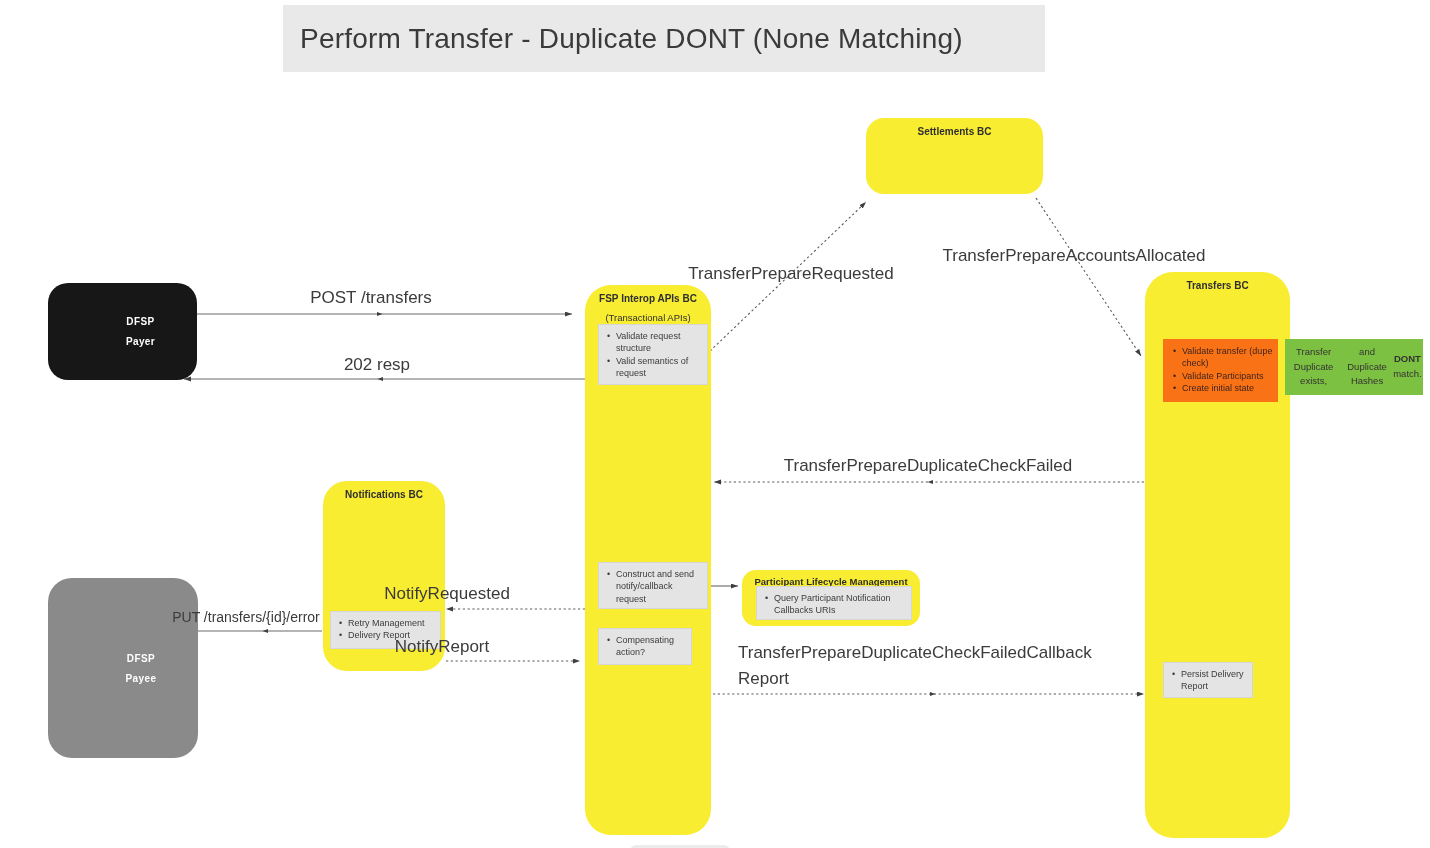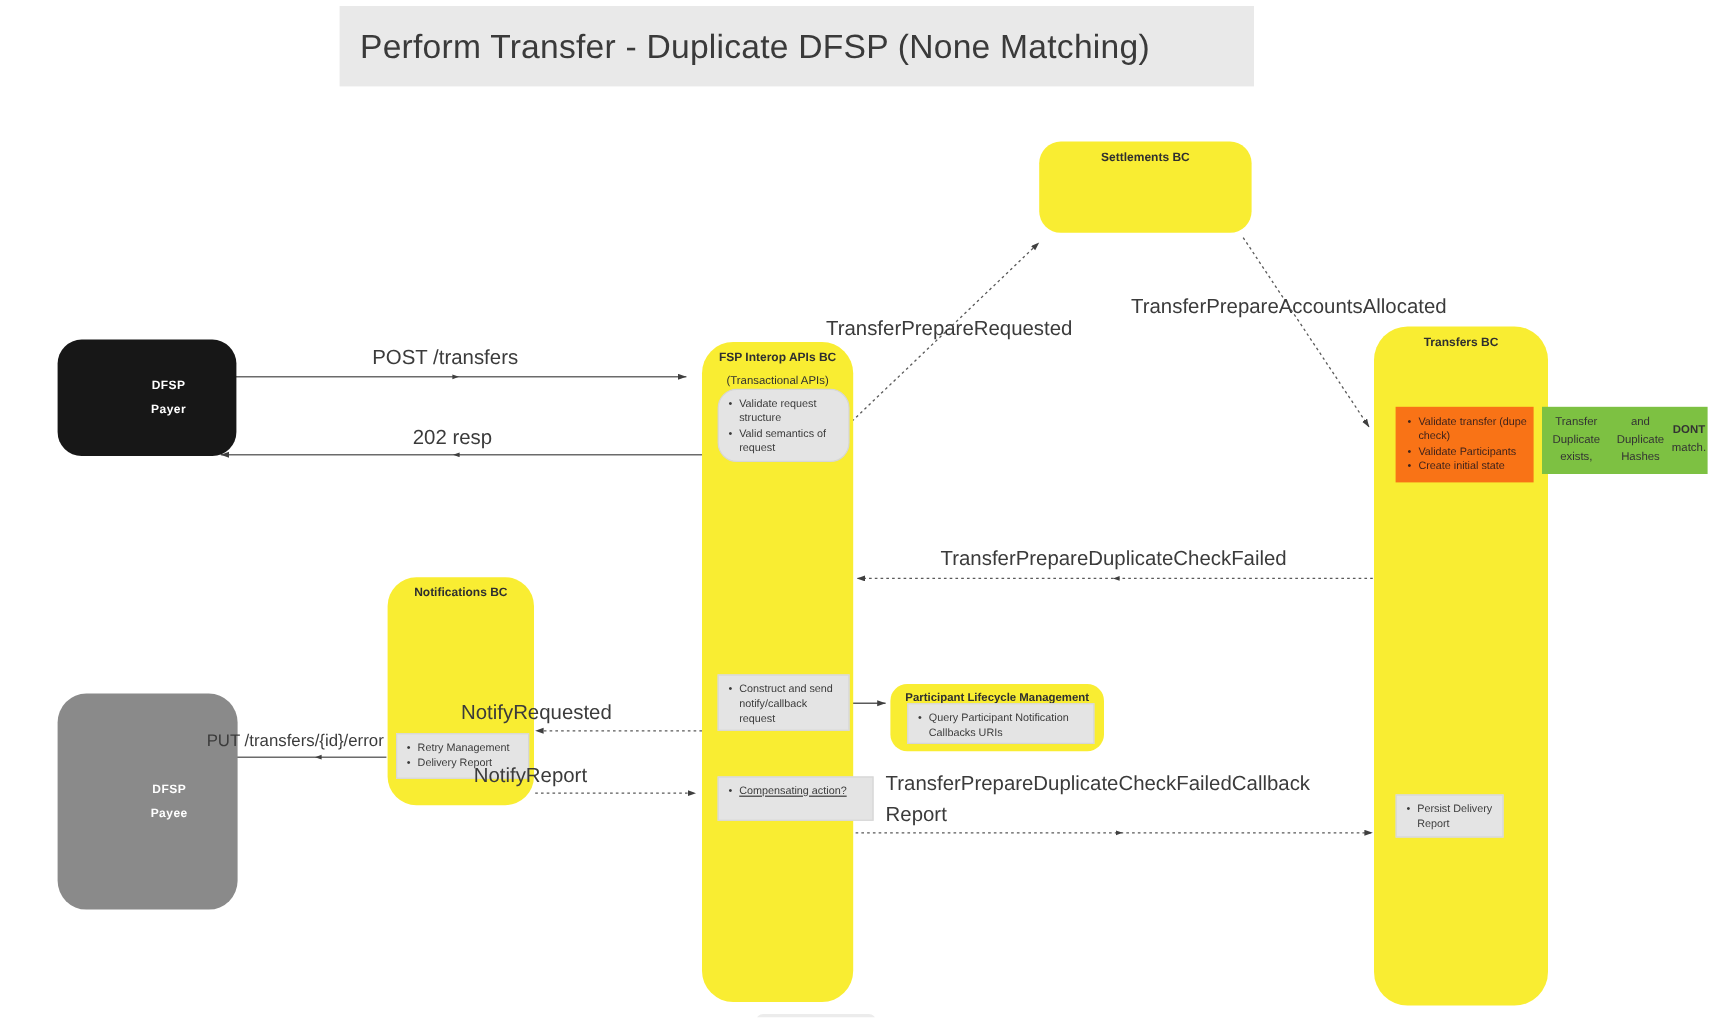--- a/index.html
+++ b/index.html
@@ -46,21 +46,21 @@
   svg.wires{position:absolute;left:0;top:0;width:1430px;height:848px;pointer-events:none;}
   .cutoff{position:absolute;left:630px;top:845px;width:100px;height:12px;background:#ececec;
           border-radius:6px 6px 0 0;}
 </style>
 </head>
 <body>
 
 <div id="canvas">
 
   <div class="banner">
-    <h1>Perform Transfer - Duplicate DFSP (None Matching)</h1>
+    <h1>Perform Transfer - Duplicate DONT (None Matching)</h1>
   </div>
 
   <svg class="wires" viewBox="0 0 1430 848">
     <defs>
       <marker id="arr" markerWidth="8" markerHeight="6" refX="7" refY="2.5" orient="auto" markerUnits="userSpaceOnUse">
         <path d="M0,0 L7,2.5 L0,5 Z" fill="#3f3f3f"></path>
       </marker>
       <marker id="arrS" markerWidth="8" markerHeight="6" refX="7" refY="2.5" orient="auto-start-reverse" markerUnits="userSpaceOnUse">
         <path d="M0,0 L7,2.5 L0,5 Z" fill="#3f3f3f"></path>
       </marker>
@@ -89,32 +89,32 @@
 
   <div class="actor payee">
     <span>DFSP</span>
     <span>Payee</span>
   </div>
 
   <div class="bc fsp">
     <p class="bc-title">FSP Interop APIs BC</p>
     <p class="bc-sub">(Transactional APIs)</p>
   </div>
-  <div class="graybox" style="left:598px;top:324px;width:110px;height:61px;border-radius:16px;">
+  <div class="graybox" style="left:598px;top:324px;width:110px;height:61px;">
     <ul class="bullets">
         <li>Validate request structure</li>
         <li>Valid semantics of request</li>
       </ul>
   </div>
   <div class="graybox" style="left:598px;top:562px;width:110px;height:47px;">
     <ul class="bullets">
         <li>Construct and send notify/callback request</li>
       </ul>
   </div>
-  <div class="graybox" style="left:598px;top:647px;width:130px;height:37px;text-decoration:underline;">
+  <div class="graybox" style="left:598px;top:628px;width:94px;height:37px;">
     <ul class="bullets">
         <li>Compensating action?</li>
       </ul>
   </div>
 
   <div class="bc settlements">
     <p class="bc-title">Settlements BC</p>
   </div>
 
   <div class="bc transfers">

